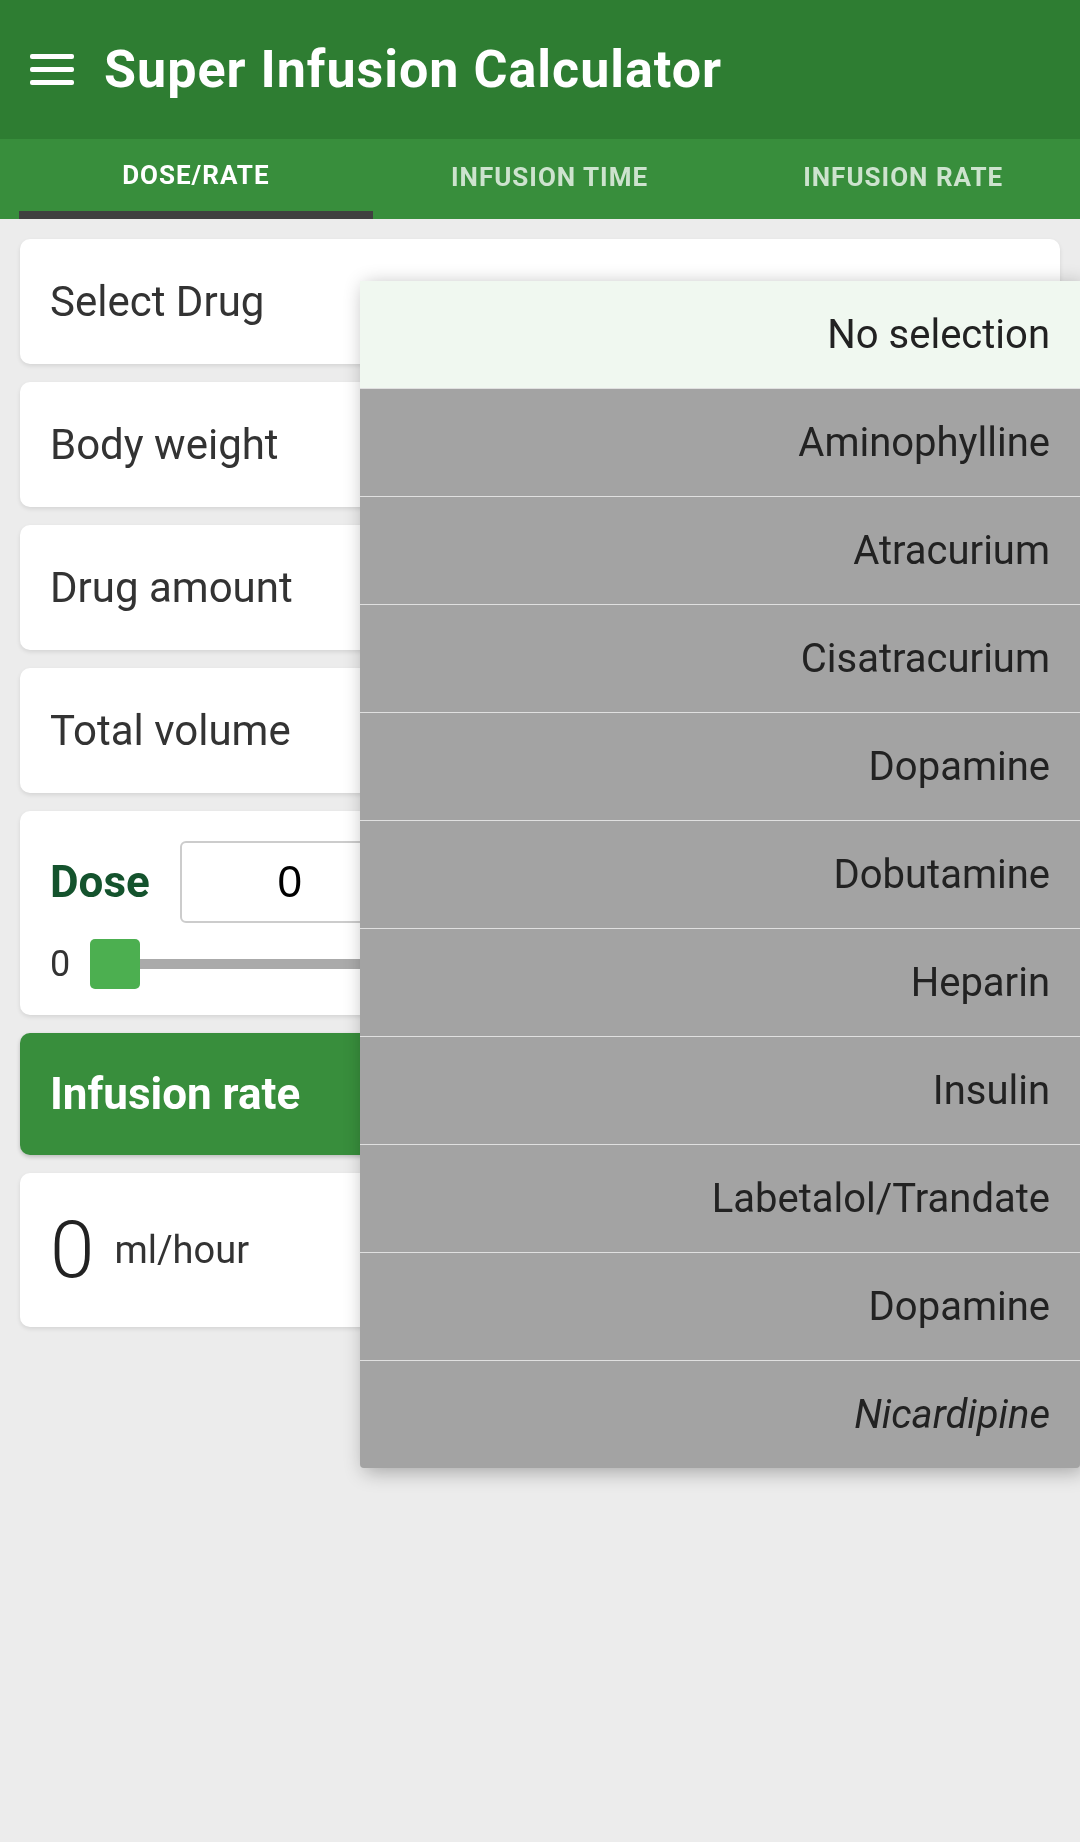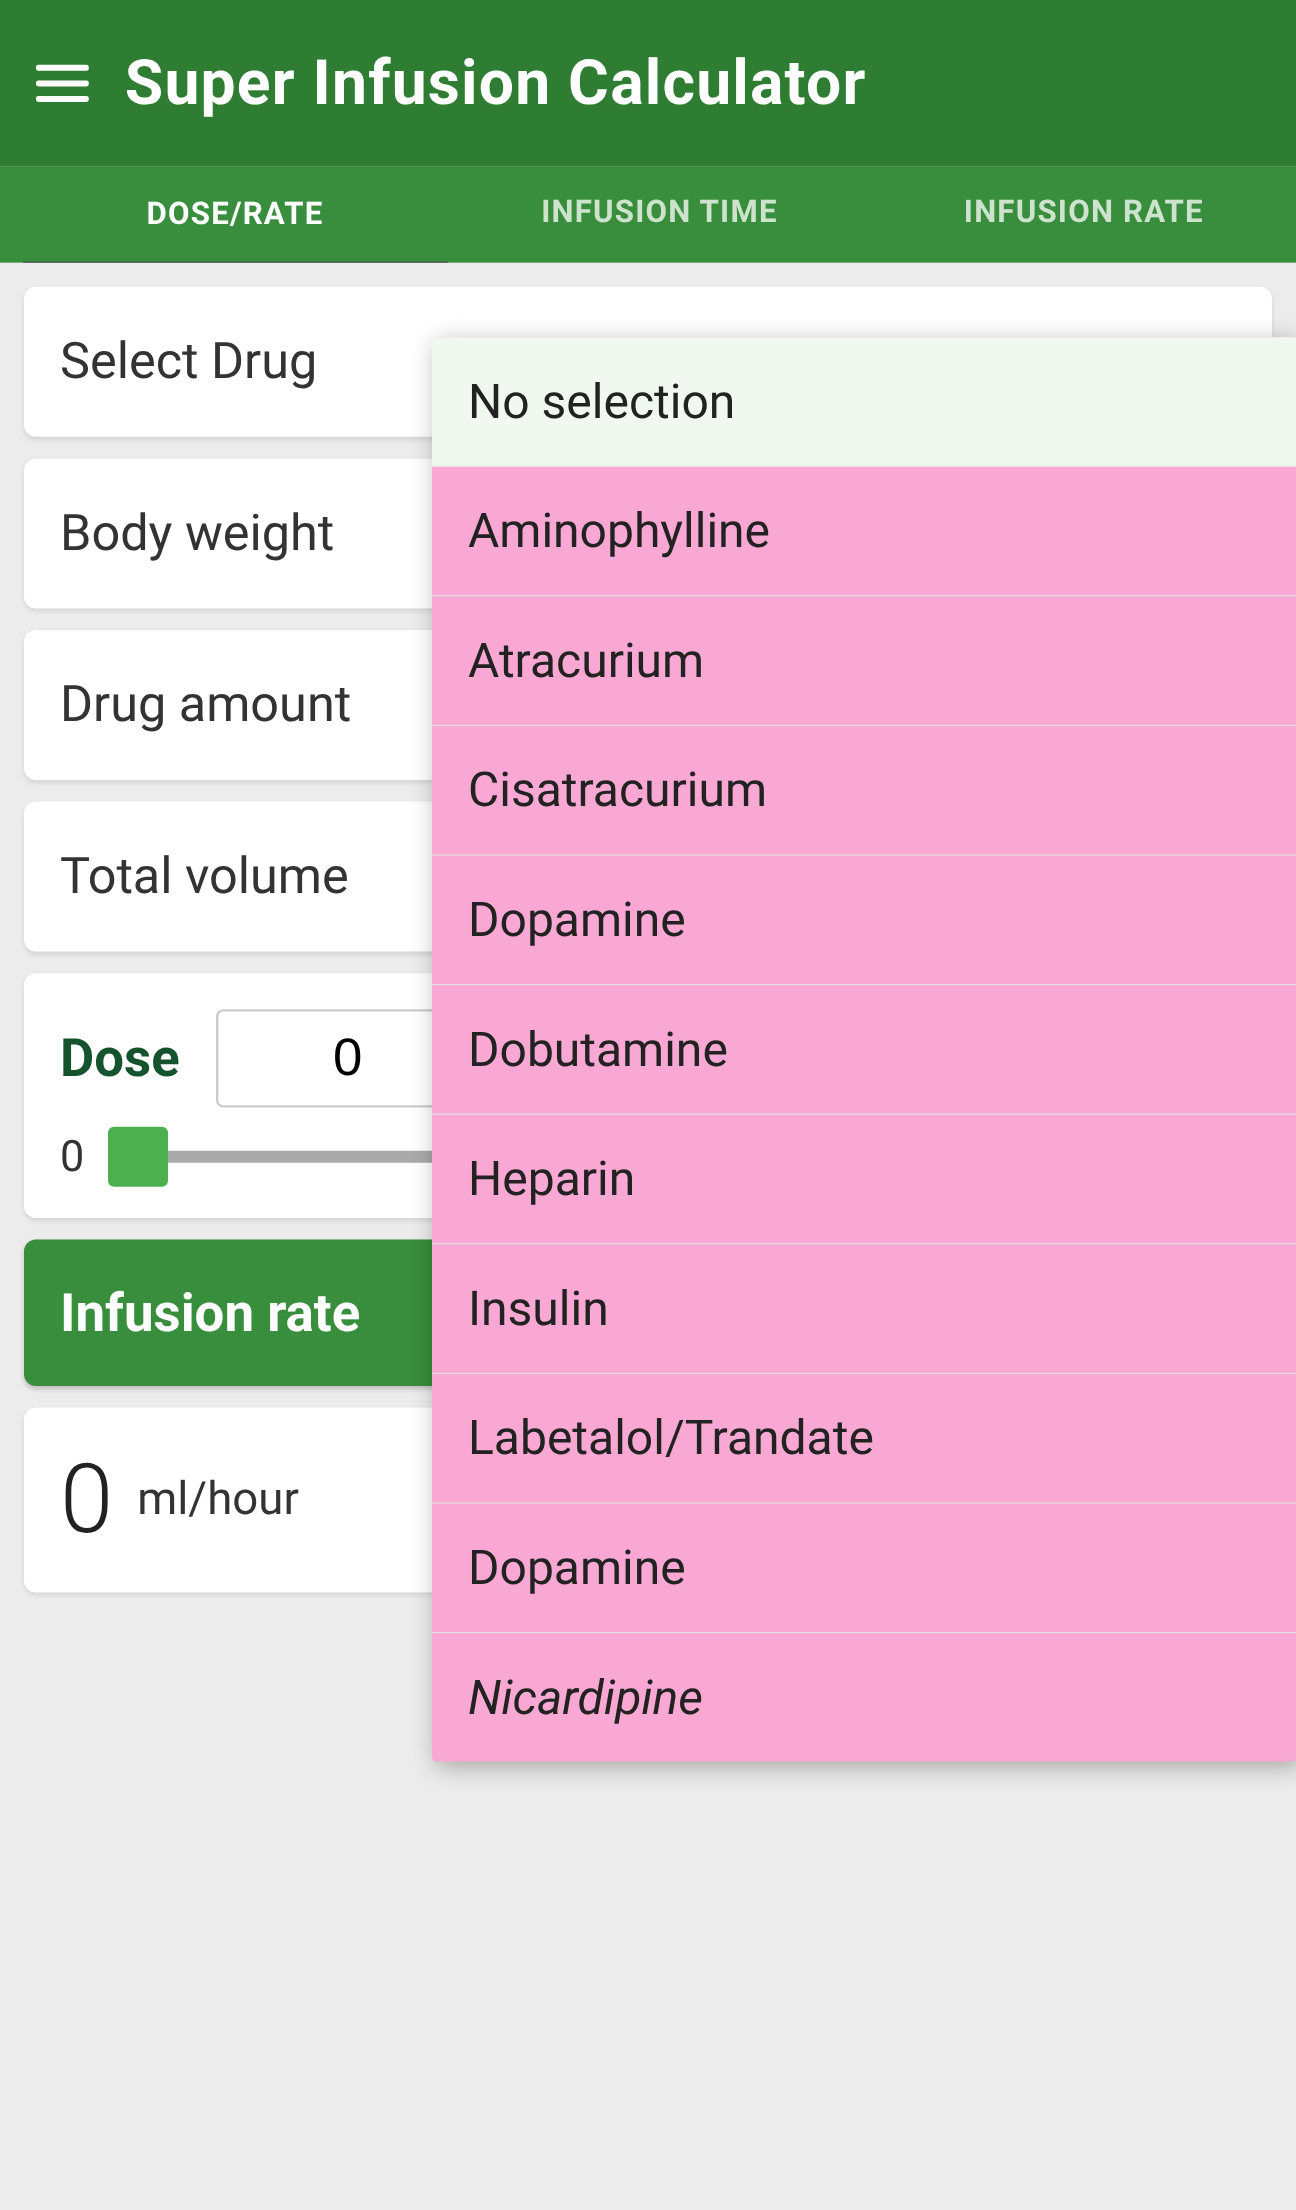--- a/index.html
+++ b/index.html
@@ -63,21 +63,21 @@
       font-size: 26px;
       font-weight: bold;
       letter-spacing: 1px;
       cursor: pointer;
       border-bottom: 4px solid transparent;
       text-transform: uppercase;
     }
 
     .tab.active {
       color: white;
-      border-bottom: 1px solid #404040;
+      border-bottom: 8px solid #404040;
       margin-left: 19px;
     }
 
     
     .main-content {
       background: #ececec;
       padding: 20px;
       min-height: 1642px;
       position: relative;
     }
@@ -212,24 +212,25 @@
       right: 0;
       bottom: 0;
       z-index: 50;
     }
 
     .dropdown-menu {
       position: absolute;
       top: 62px;
       left: 360px;
       right: 0;
-      background: #f9a8d4;
+      background: #a3a3a3;
       box-shadow: 4px 4px 20px rgba(0,0,0,0.3);
       z-index: 100;
       border-radius: 4px;
+      text-align: right;
     }
 
     .dropdown-item {
       padding: 30px 30px;
       font-size: 40px;
       color: #222;
       border-bottom: 1px solid #e0e0e0;
       cursor: pointer;
     }
 

